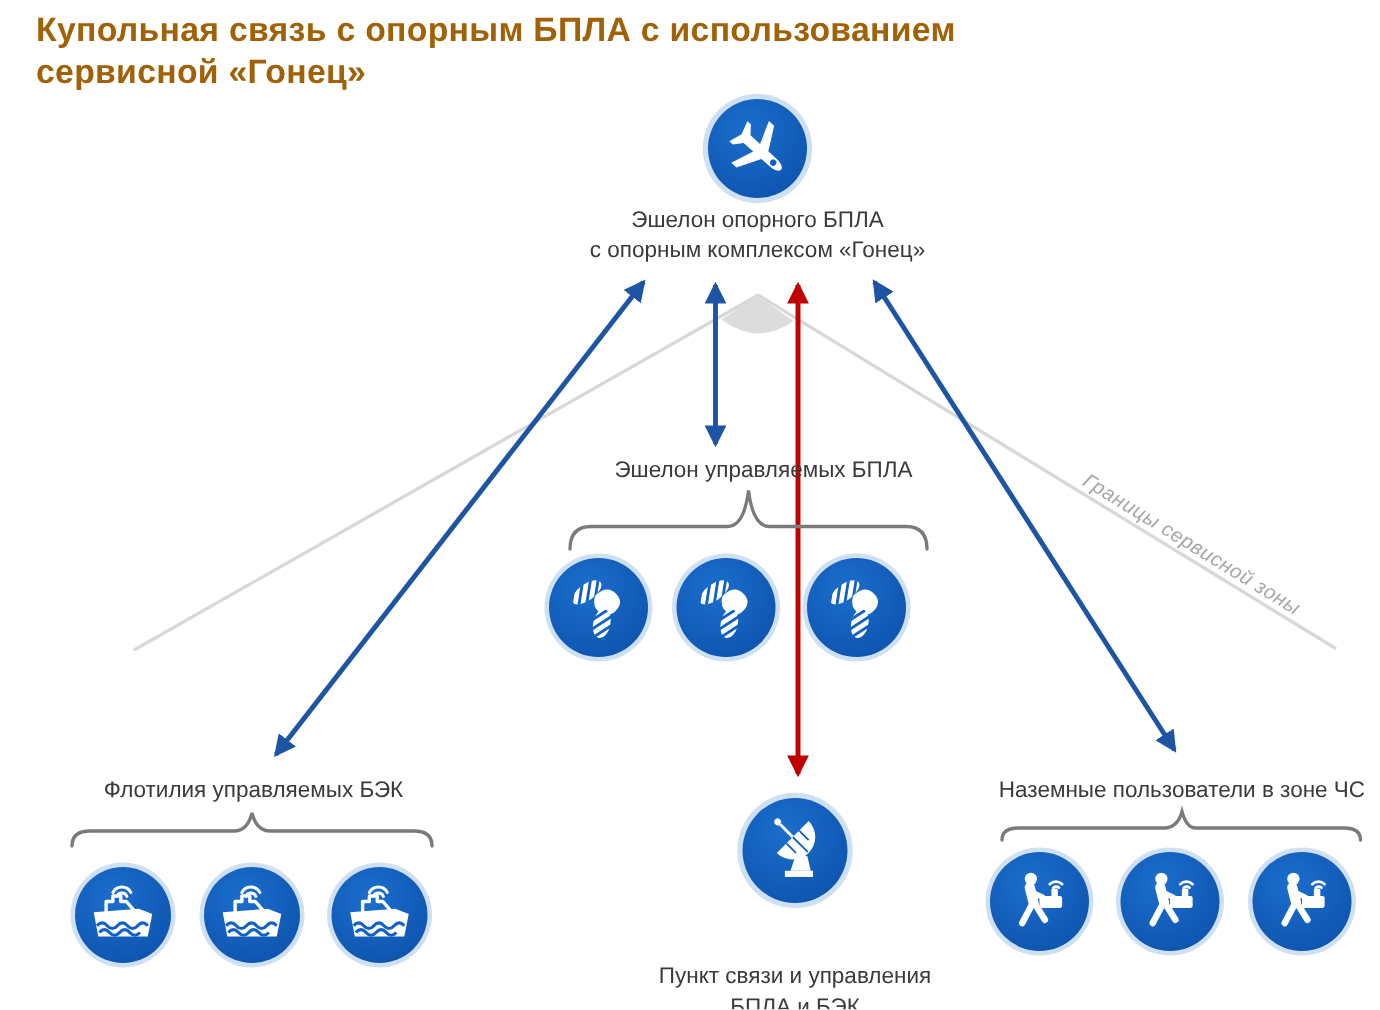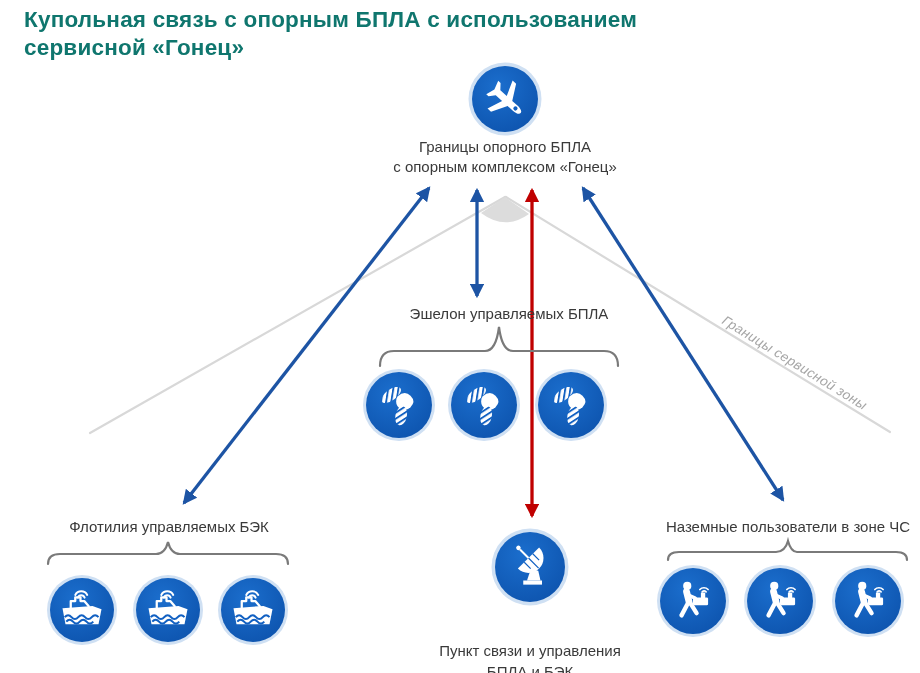--- a/index.html
+++ b/index.html
@@ -1,19 +1,19 @@
 <!DOCTYPE html>
 <html><head>
 <meta charset="utf-8">
 <style>
   html,body{margin:0;padding:0;background:#ffffff;}
   .canvas{position:relative;width:920px;height:673px;background:#ffffff;overflow:hidden;
           font-family:"Liberation Sans",sans-serif;}
   .title{position:absolute;left:24px;top:6px;width:700px;font-size:22.5px;font-weight:bold;
-         color:#0f766e;line-height:28px;letter-spacing:.2px;}
+         color:#a16207;line-height:28px;letter-spacing:.2px;}
   .lbl{position:absolute;font-size:15px;color:#3a3a3a;text-align:center;white-space:nowrap;
        line-height:20px;}
   .lbl2{line-height:21px;}
   svg.layer{position:absolute;left:0;top:0;}
 </style>
 </head>
 <body>
 
 <div class="canvas">
 
@@ -156,21 +156,21 @@
       <use href="#ic-person" x="845" y="578" width="46" height="46"></use>
     </g>
   </svg>
 
   <div class="title">
     <span>Купольная связь с опорным БПЛА с использованием</span><br>
     <span>сервисной «Гонец»</span>
   </div>
 
   <div class="lbl" style="left:345px;top:137px;width:320px;">
-    <span>Границы опорного БПЛА</span><br>
+    <span>Эшелон опорного БПЛА</span><br>
     <span>с опорным комплексом «Гонец»</span>
   </div>
 
   <div class="lbl" style="left:9px;top:517px;width:320px;">Флотилия управляемых БЭК</div>
 
   <div class="lbl" style="left:349px;top:304px;width:320px;">Эшелон управляемых БПЛА</div>
 
   <div class="lbl" style="left:628px;top:517px;width:320px;">Наземные пользователи в зоне ЧС</div>
 
   <div class="lbl lbl2" style="left:370px;top:640px;width:320px;">

